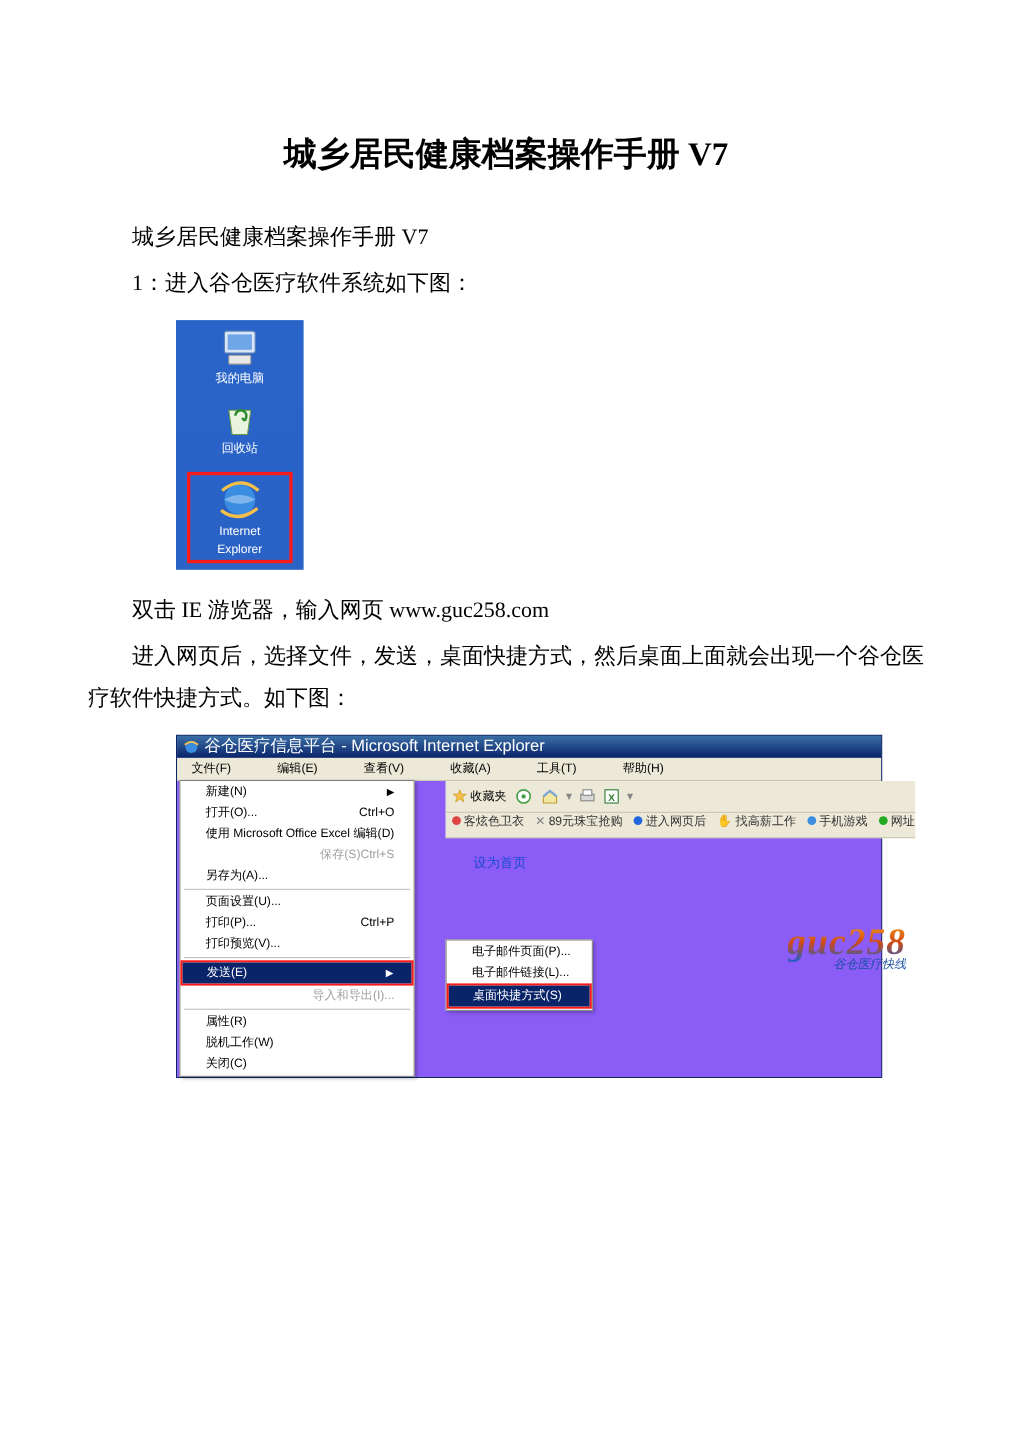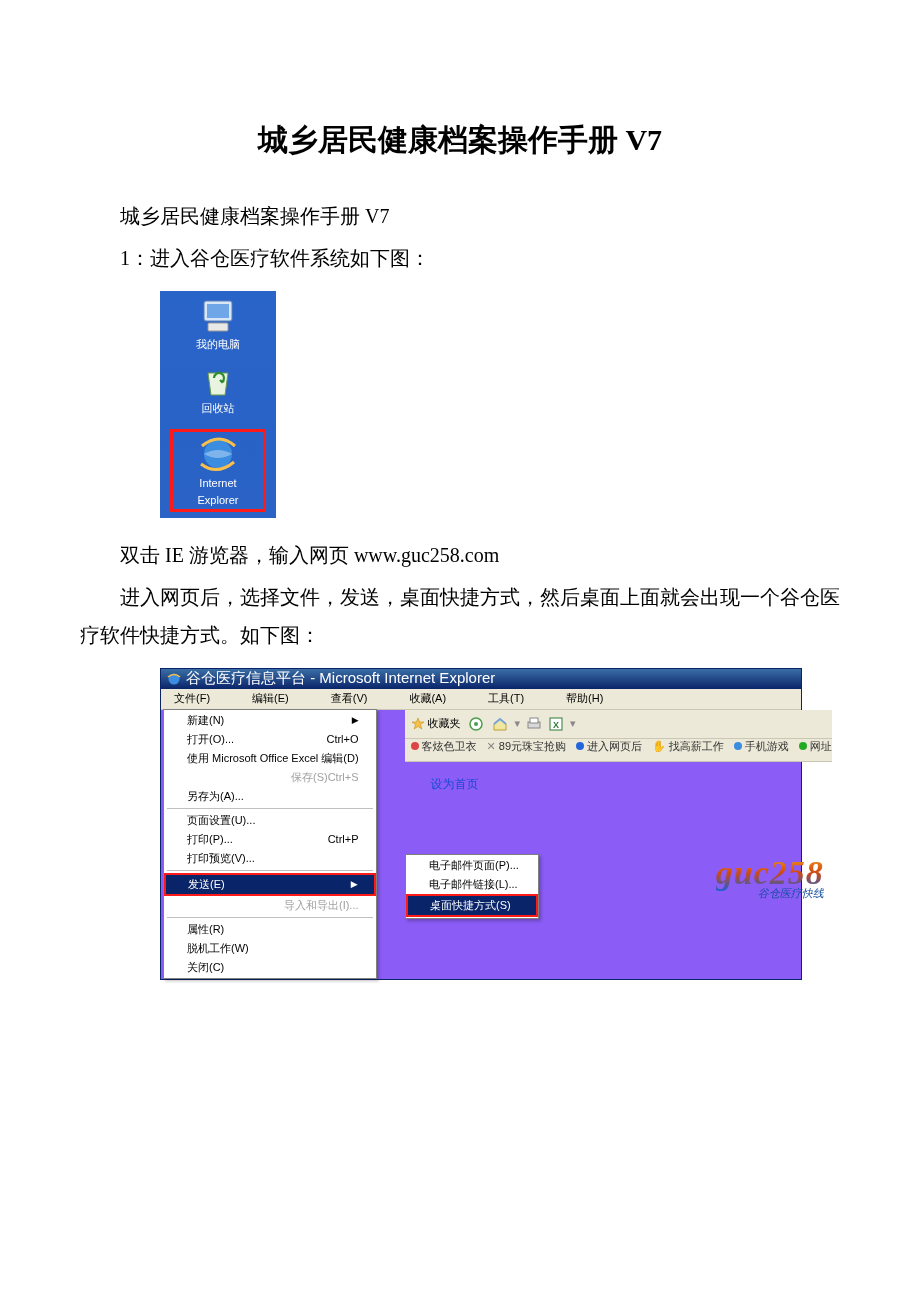--- a/index.html
+++ b/index.html
@@ -200,21 +200,21 @@
   .set-home {
     position: absolute;
     top: 14px;
     left: 26px;
     color: #1a4bd0;
     font-size: 12px;
   }
   .guc-logo {
     position: absolute;
     right: 8px;
-    top: 94px;
+    top: 78px;
     font-family: "Georgia", serif;
     text-align: right;
     line-height: 1;
   }
   .guc-logo .big {
     font-size: 34px;
     font-style: italic;
     background: linear-gradient(#f8a21a, #d04a12, #1a5fd0);
     -webkit-background-clip: text;
     background-clip: text;

